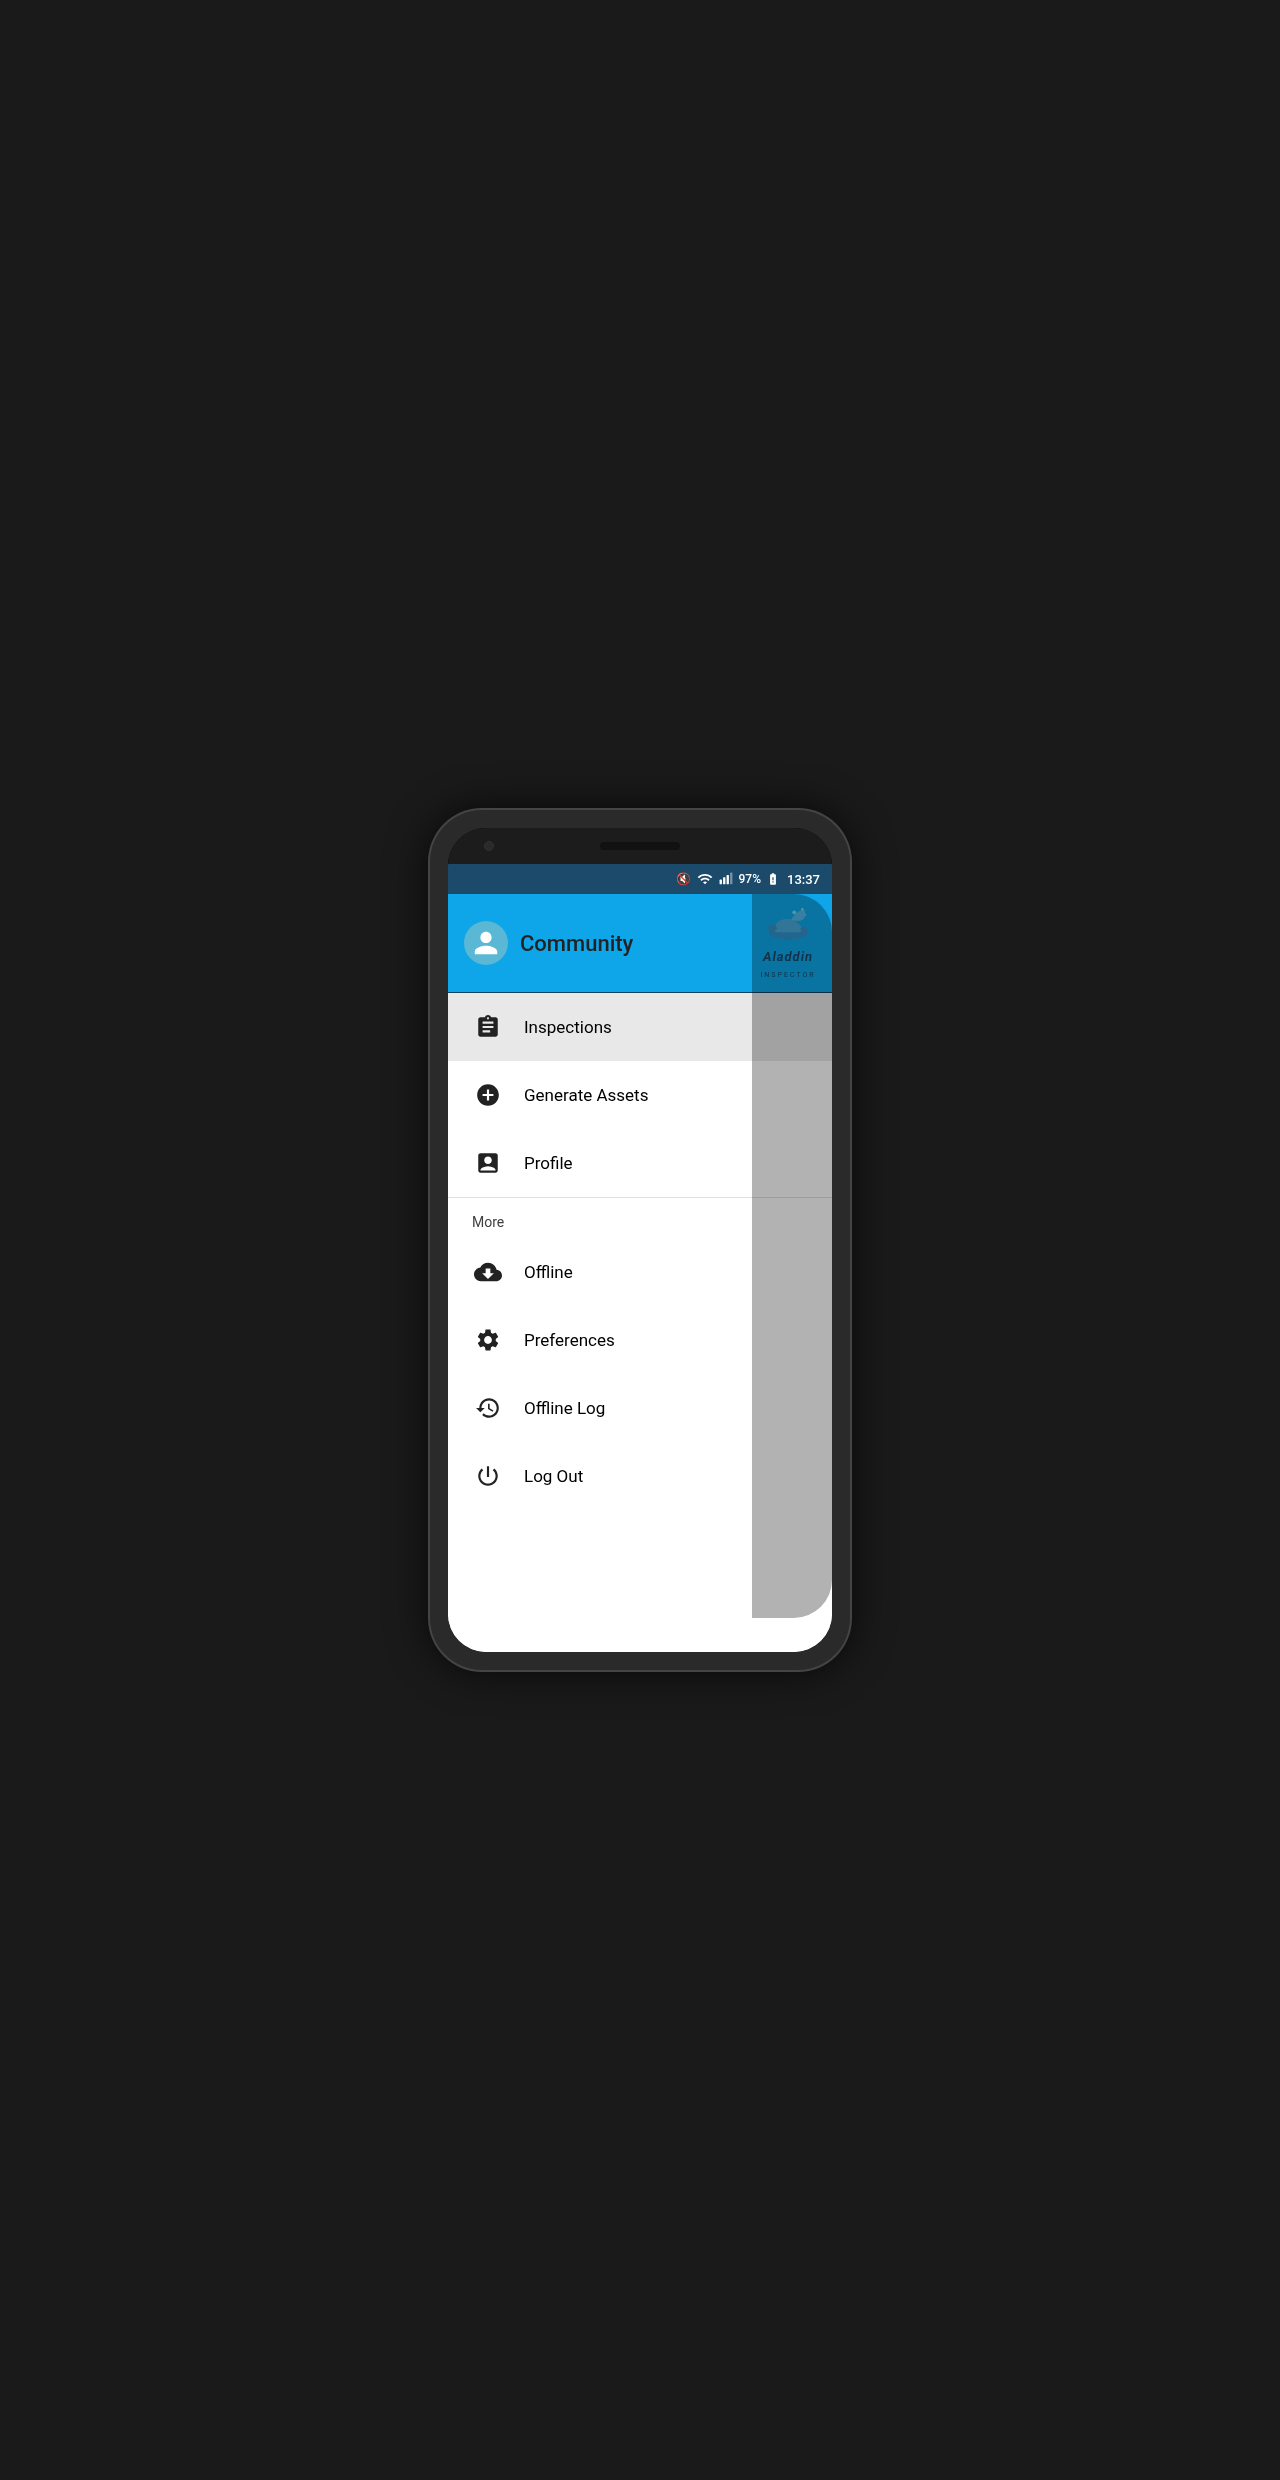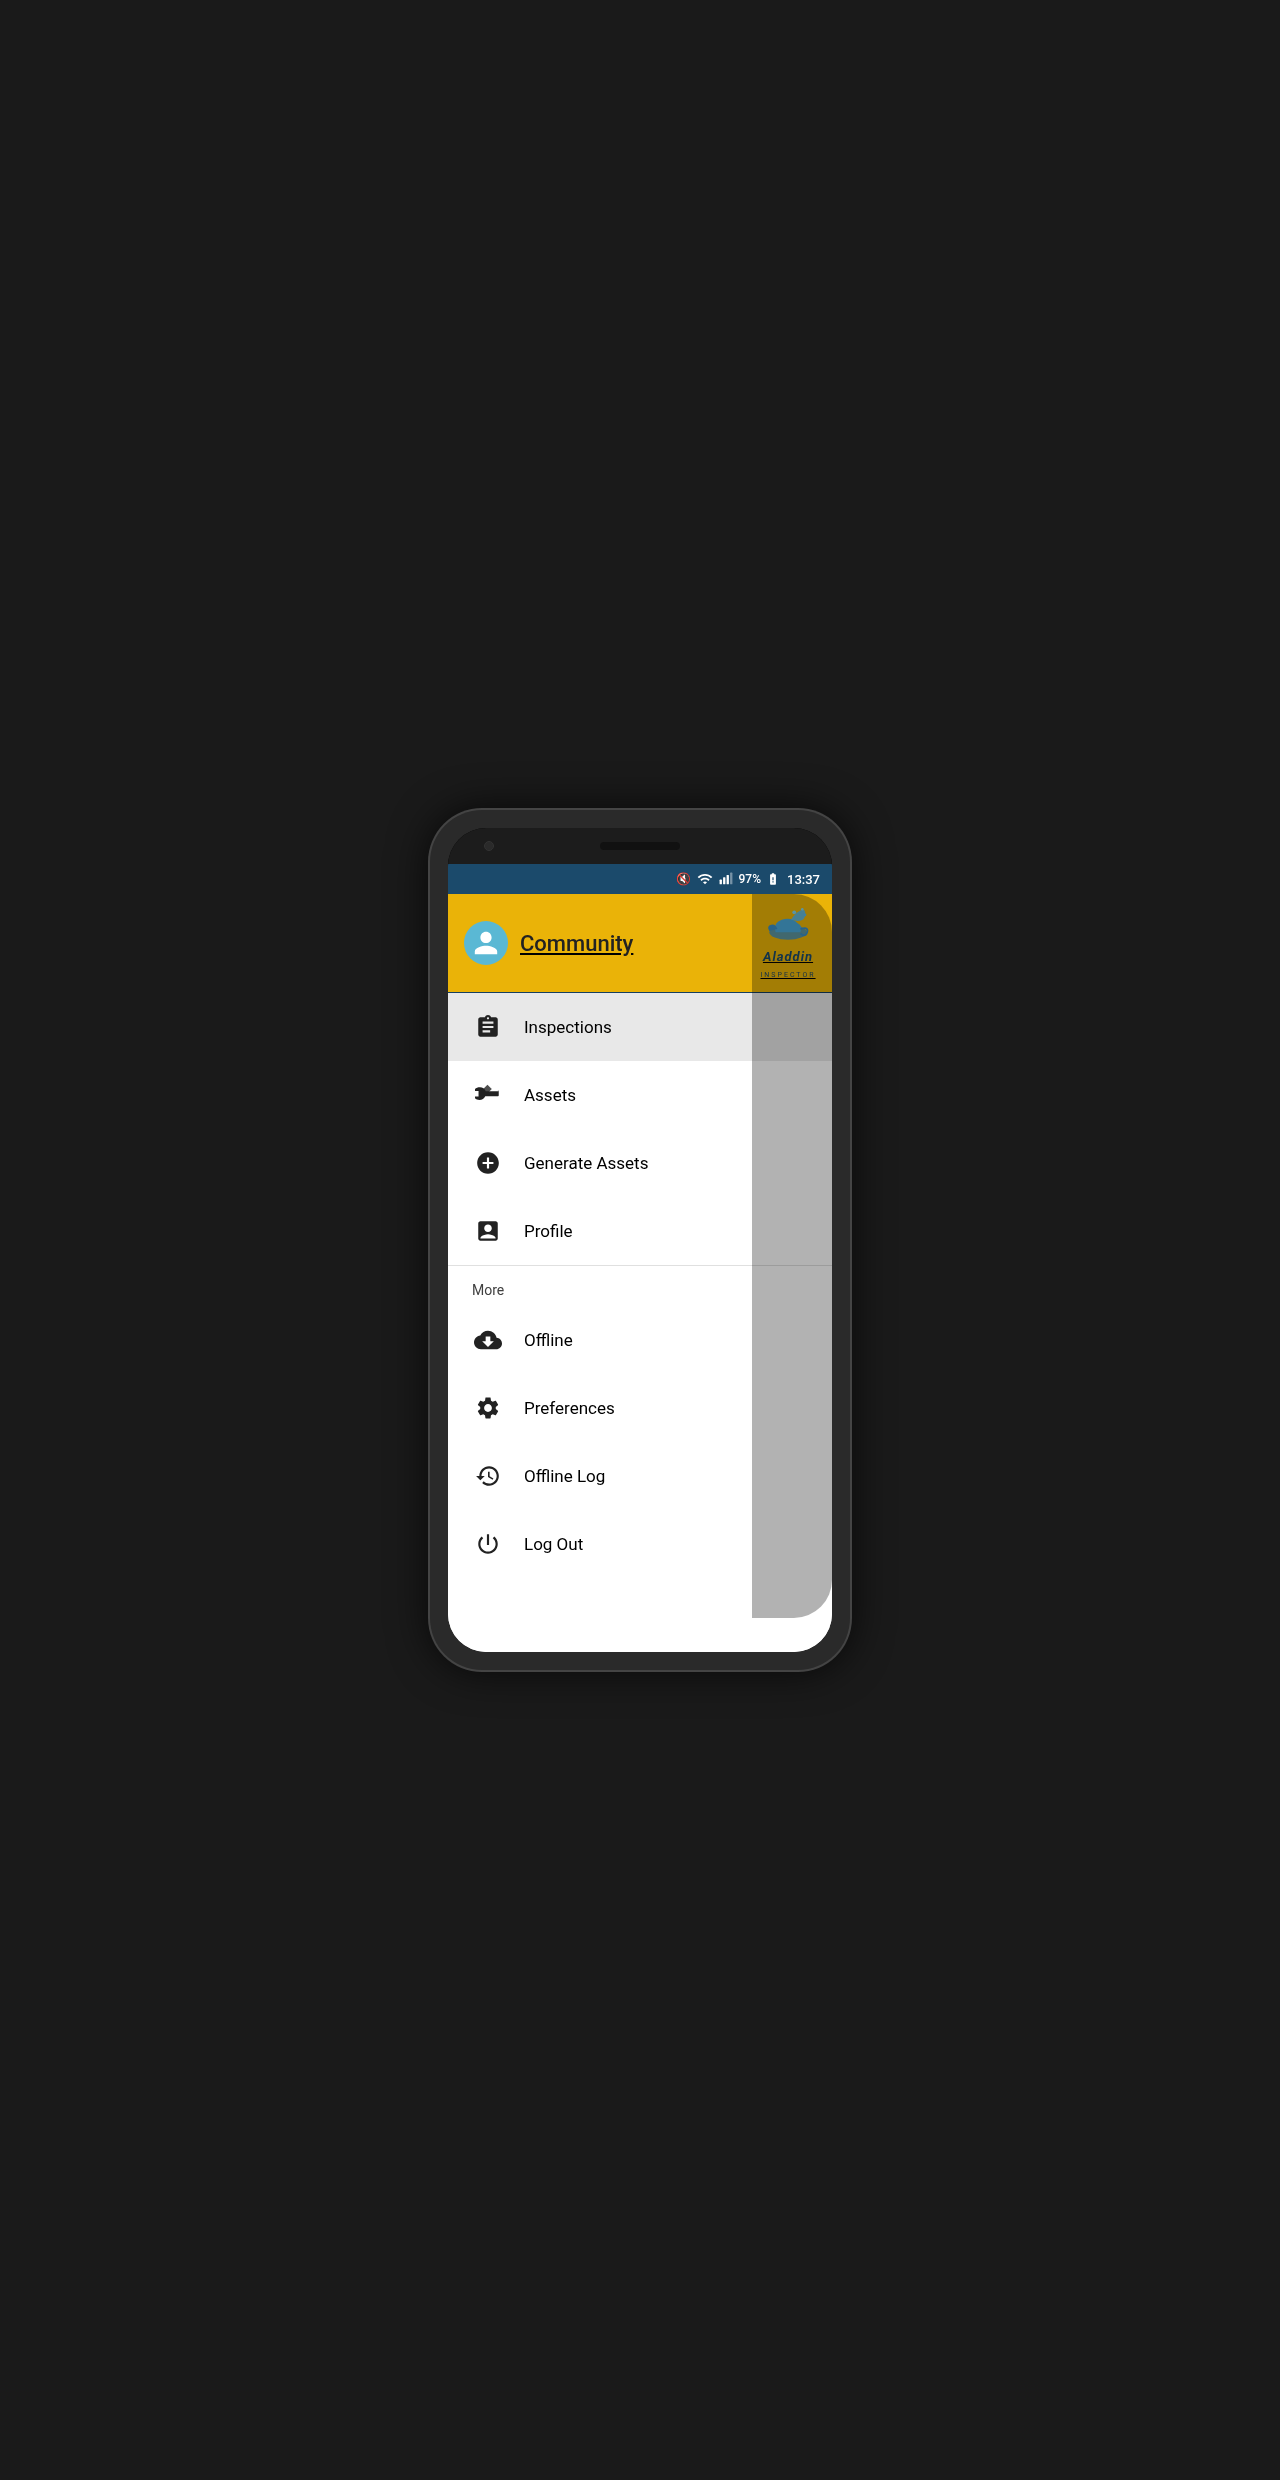--- a/index.html
+++ b/index.html
@@ -228,21 +228,21 @@
           <span style="font-size:12px;color:white;font-weight:500;">97%</span>
 
           <svg style="width:14px;height:14px;" viewBox="0 0 24 24" fill="white">
             <path d="M15.67 4H14V2h-4v2H8.33C7.6 4 7 4.6 7 5.33v15.33C7 21.4 7.6 22 8.33 22h7.33c.74 0 1.34-.6 1.34-1.33V5.33C17 4.6 16.4 4 15.67 4zM13 18h-2v-2h2v2zm0-4h-2V9h2v5z"></path>
           </svg>
 
           <span style="font-size:13px;color:white;font-weight:500;margin-left:2px;">13:37</span>
         </div>
       </div>
 
-      <div class="app-header" style="background:#eab308;text-decoration:underline;">
+      <div class="app-header" style="background:#0ea5e9;">
         <div class="header-left">
 
           <div class="user-avatar">
             <svg viewBox="0 0 24 24" fill="white" width="28" height="28">
               <path d="M12 12c2.7 0 4.8-2.1 4.8-4.8S14.7 2.4 12 2.4 7.2 4.5 7.2 7.2 9.3 12 12 12zm0 2.4c-3.2 0-9.6 1.6-9.6 4.8v2.4h19.2v-2.4c0-3.2-6.4-4.8-9.6-4.8z"></path>
             </svg>
           </div>
 
           <span style="font-size:22px;font-weight:500;color:#222;">Community</span>
         </div>
@@ -276,29 +276,20 @@
 
           <div class="menu-item active">
             <div class="menu-icon">
               <svg viewBox="0 0 24 24" width="26" height="26" fill="#222">
                 <path d="M19 3h-4.18C14.4 1.84 13.3 1 12 1c-1.3 0-2.4.84-2.82 2H5c-1.1 0-2 .9-2 2v14c0 1.1.9 2 2 2h14c1.1 0 2-.9 2-2V5c0-1.1-.9-2-2-2zm-7 0c.55 0 1 .45 1 1s-.45 1-1 1-1-.45-1-1 .45-1 1-1zm2 14H7v-2h7v2zm3-4H7v-2h10v2zm0-4H7V7h10v2z"></path>
               </svg>
             </div>
             <span class="menu-label">Inspections</span>
           </div>
 
-          <div class="menu-item">
-            <div class="menu-icon">
-              <svg viewBox="0 0 24 24" width="26" height="26" fill="#222">
-                <path d="M22.61 18.99l-9.08-9.08c.93-2.34.45-5.1-1.44-7C9.79.61 7.21.06 4.94 1L8.44 4.5 4.45 8.49 .95 4.99C.06 7.26.61 9.83 2.51 11.73c1.89 1.89 4.65 2.37 6.99 1.44l9.08 9.08c.39.39 1.02.39 1.41 0l2.62-2.62c.4-.38.4-1.02.01-1.41z" transform="rotate(-45 12 12) scale(0.9) translate(1,-1)"></path>
-                <path d="M15.5 6.5l-4-4-6 6 4 4 6-6z" fill="#222" opacity="0.8"></path>
-              </svg>
-            </div>
-            <span class="menu-label">Assets</span>
-          </div>
 
           <div class="menu-item">
             <div class="menu-icon">
               <svg viewBox="0 0 24 24" width="26" height="26" fill="#222">
                 <path d="M12 2C6.48 2 2 6.48 2 12s4.48 10 10 10 10-4.48 10-10S17.52 2 12 2zm5 11h-4v4h-2v-4H7v-2h4V7h2v4h4v2z"></path>
               </svg>
             </div>
             <span class="menu-label">Generate Assets</span>
           </div>
 

